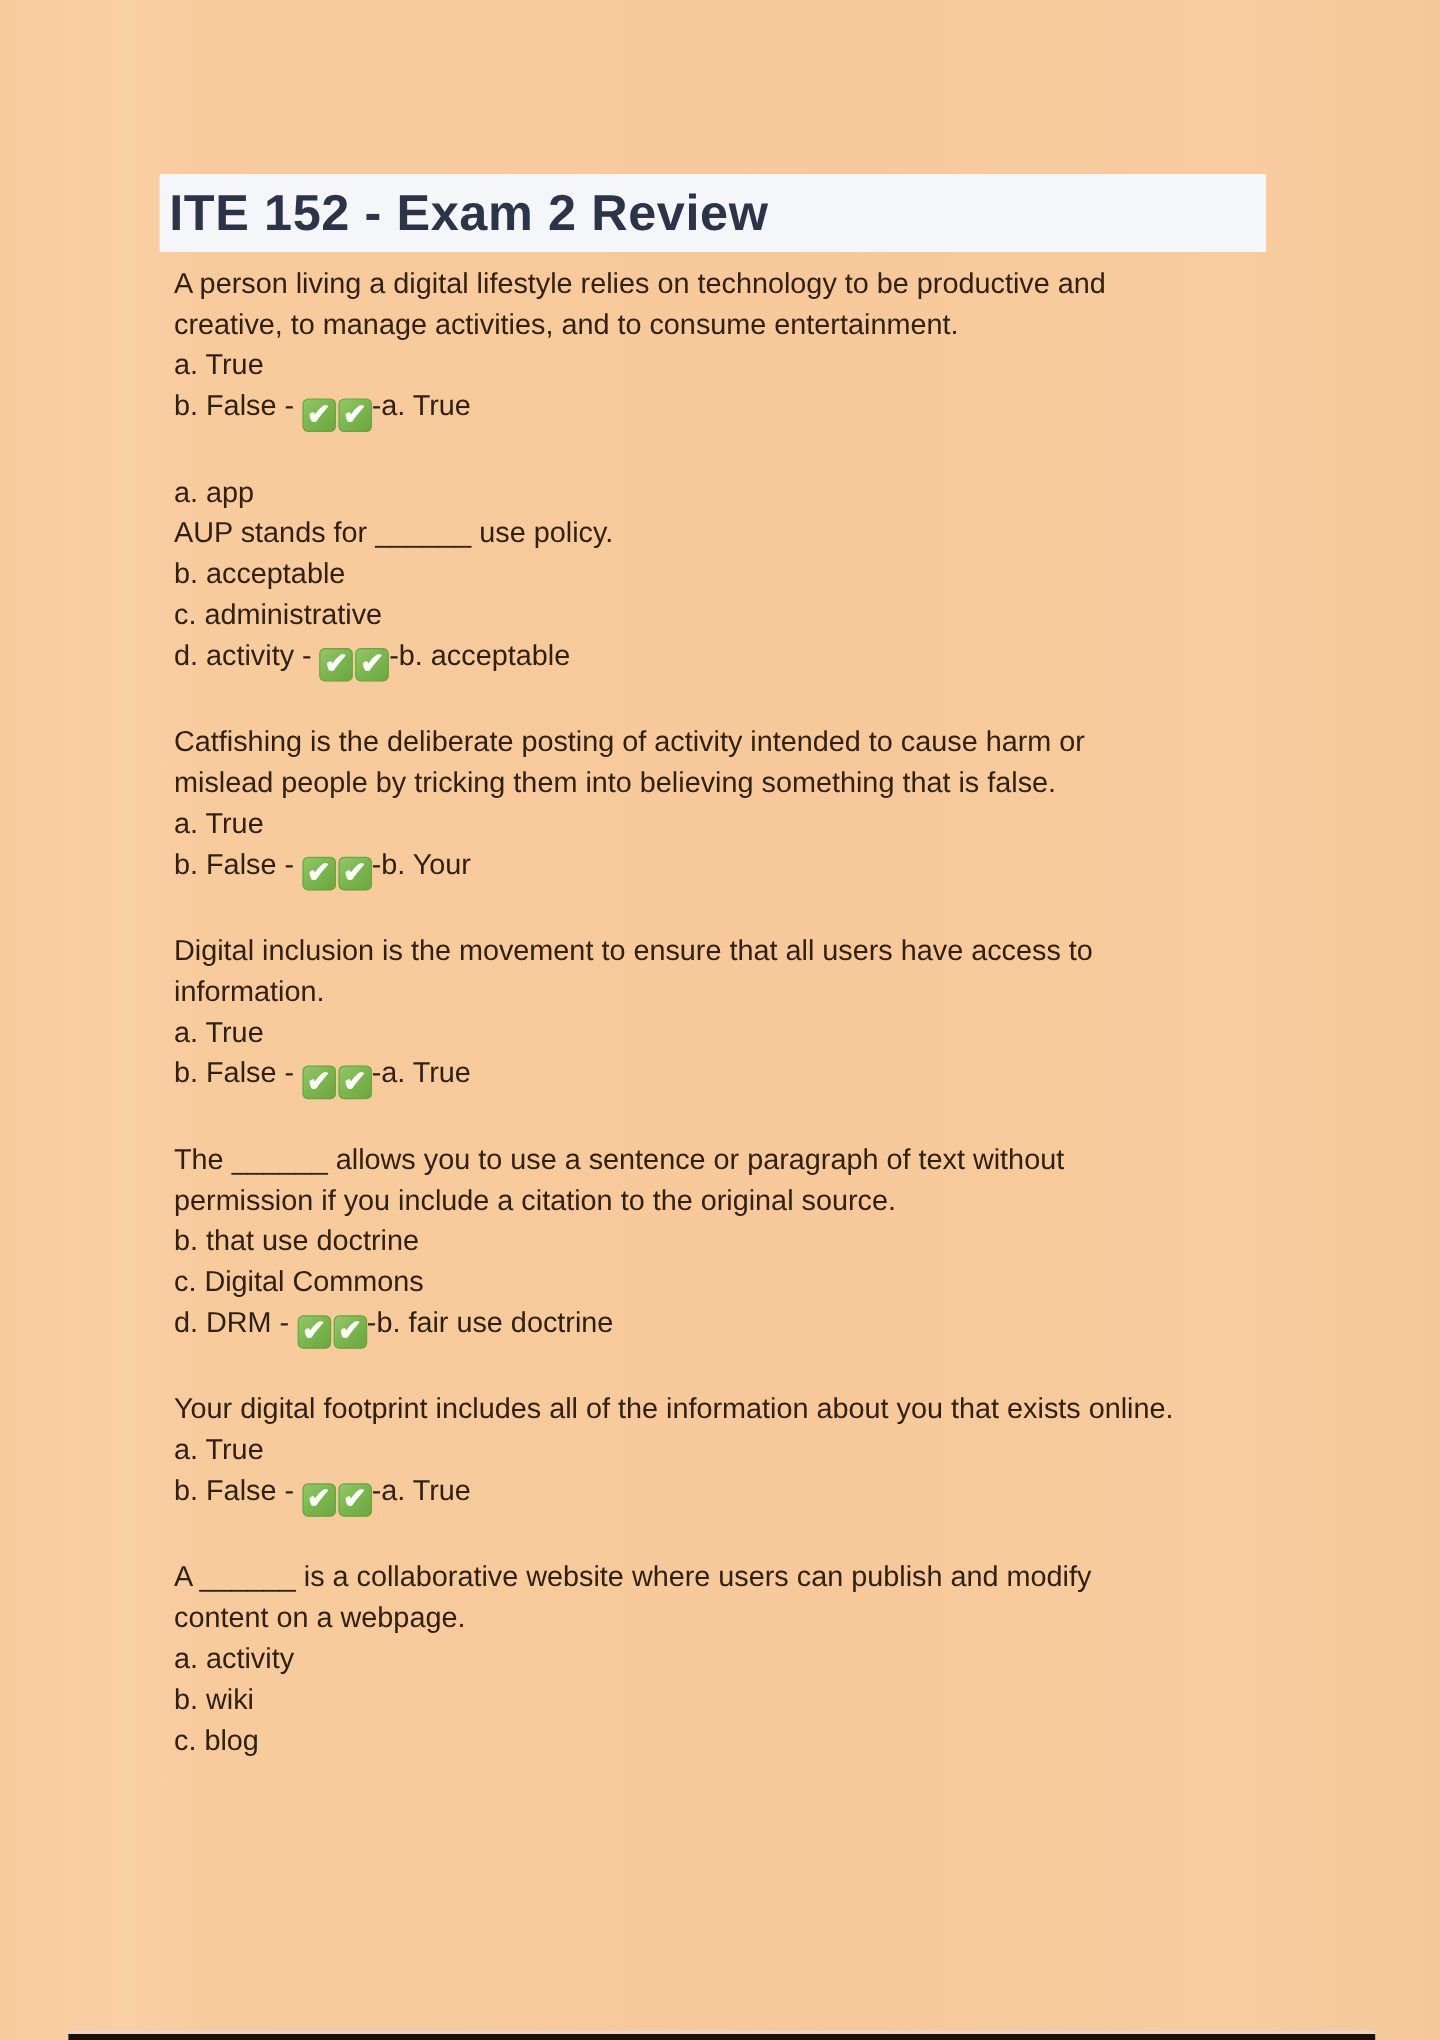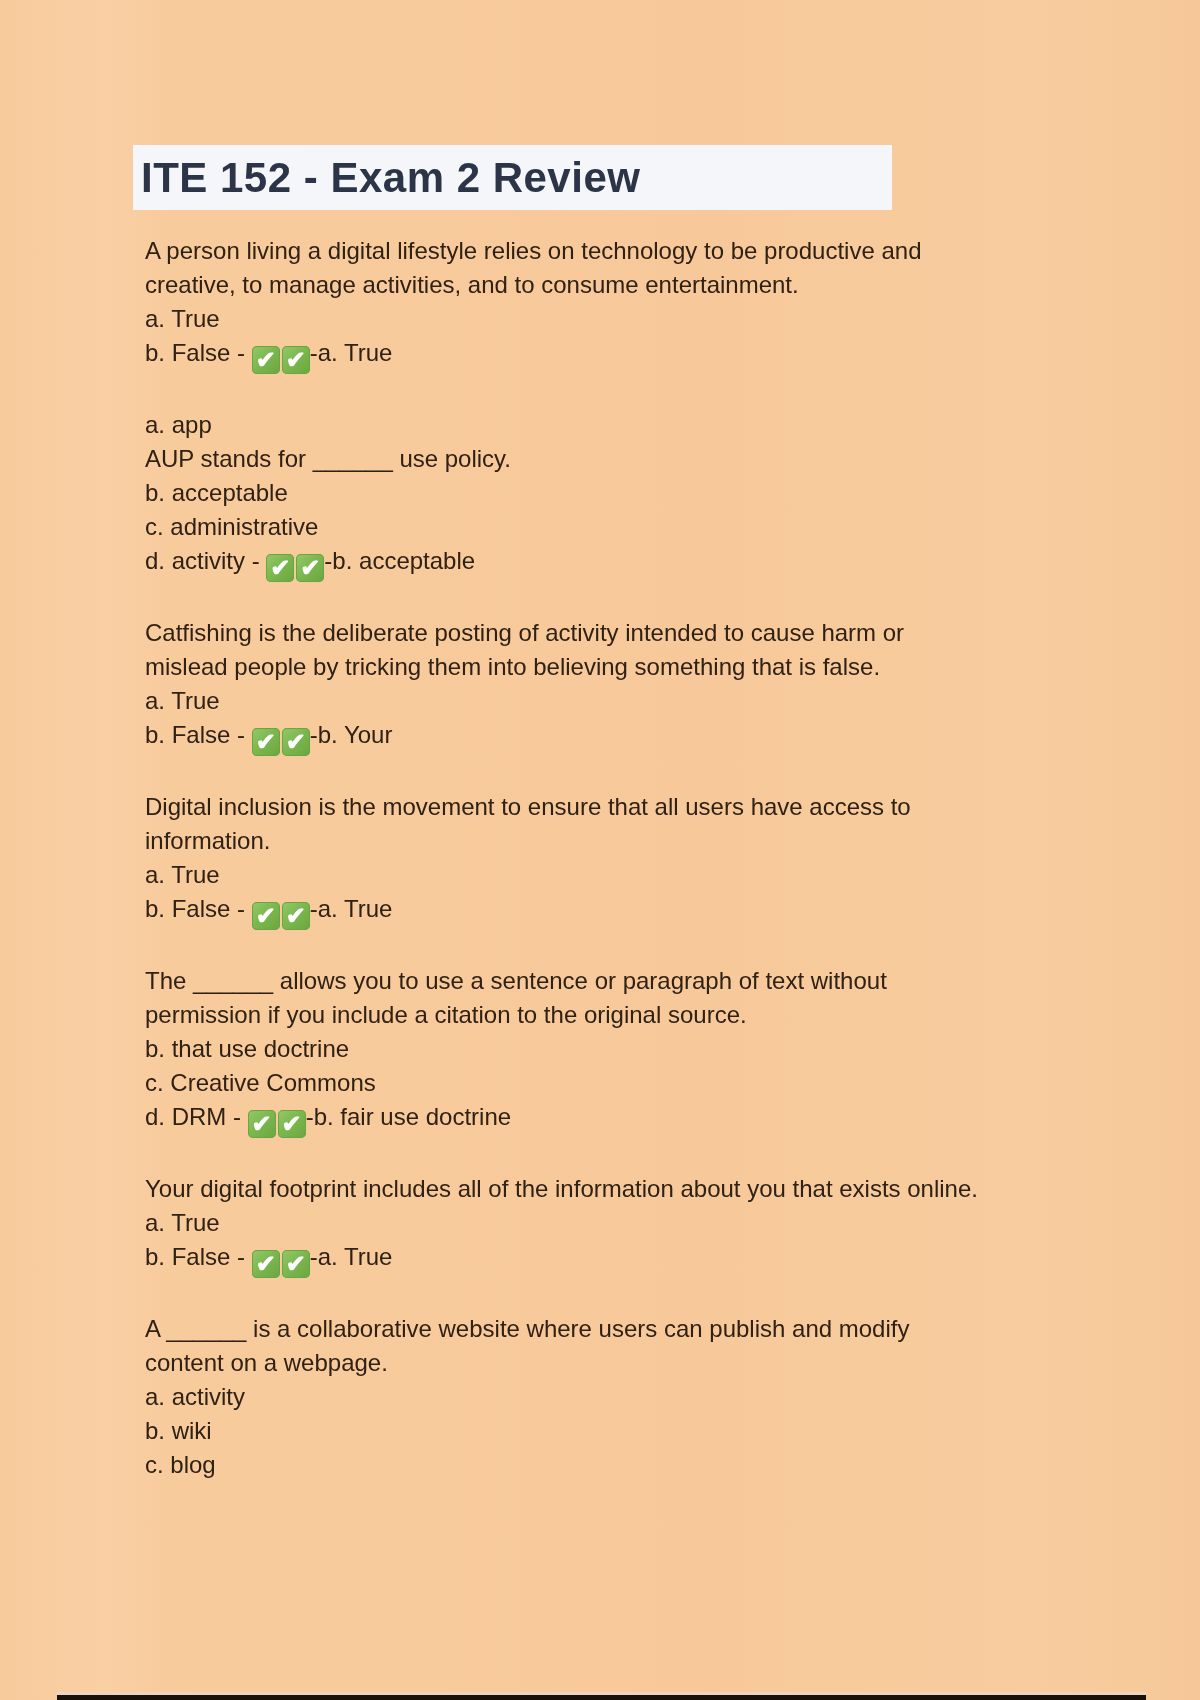--- a/index.html
+++ b/index.html
@@ -18,21 +18,21 @@
       #F8CB9D 0%, #F9CfA4 9%, #F8CB9D 14%, #F7C99A 60%, #F8CC9F 86%, #F6C899 100%);
   }
   .content {
     position: absolute;
     left: 145px;
     top: 145px;
     width: 1015px;
   }
   .title-bar {
     margin-left: -12px;
-    width: 759px;
+    width: 922px;
     height: 65px;
     background: #F5F6F9;
     display: flex;
     align-items: center;
     padding-left: 8px;
     box-sizing: border-box;
     margin-bottom: 2px;
   }
   .title-text {
     font-size: 42px;
@@ -40,21 +40,21 @@
     color: #2B3547;
     letter-spacing: 0.5px;
     white-space: nowrap;
   }
   .question {
     margin: 0 0 34px 0;
     font-size: 24px;
     line-height: 34px;
     color: #2F2114;
   }
-  .question:first-of-type { margin-top: 24px; }
+  .question:first-of-type { margin-top: 10px; }
   .line { white-space: pre; min-height: 34px; }
   .checks { display: inline-block; white-space: nowrap; }
   .chk {
     display: inline-block;
     width: 28px;
     height: 28px;
     border-radius: 5px;
     background: linear-gradient(135deg, #95C96A 0%, #7CB850 45%, #6BA53F 100%);
     box-shadow: inset 0 0 0 1px #6BA53F;
     color: #FFFFFF;
@@ -114,21 +114,21 @@
       <div class="question">
         <div class="line">Digital inclusion is the movement to ensure that all users have access to</div>
         <div class="line">information.</div>
         <div class="line"><span>a. True</span></div>
         <div class="line"><span>b. False - </span><span class="checks"><span class="chk">✔</span><span class="chk">✔</span></span><span>-a. True</span></div>
       </div>
       <div class="question">
         <div class="line">The ______ allows you to use a sentence or paragraph of text without</div>
         <div class="line">permission if you include a citation to the original source.</div>
         <div class="line"><span>b. that use doctrine</span></div>
-        <div class="line"><span>c. Creative Commons</span></div>
+        <div class="line"><span>c. Digital Commons</span></div>
         <div class="line"><span>d. DRM - </span><span class="checks"><span class="chk">✔</span><span class="chk">✔</span></span><span>-b. fair use doctrine</span></div>
       </div>
       <div class="question">
         <div class="line">Your digital footprint includes all of the information about you that exists online.</div>
         <div class="line"><span>a. True</span></div>
         <div class="line"><span>b. False - </span><span class="checks"><span class="chk">✔</span><span class="chk">✔</span></span><span>-a. True</span></div>
       </div>
       <div class="question">
         <div class="line">A ______ is a collaborative website where users can publish and modify</div>
         <div class="line">content on a webpage.</div>

